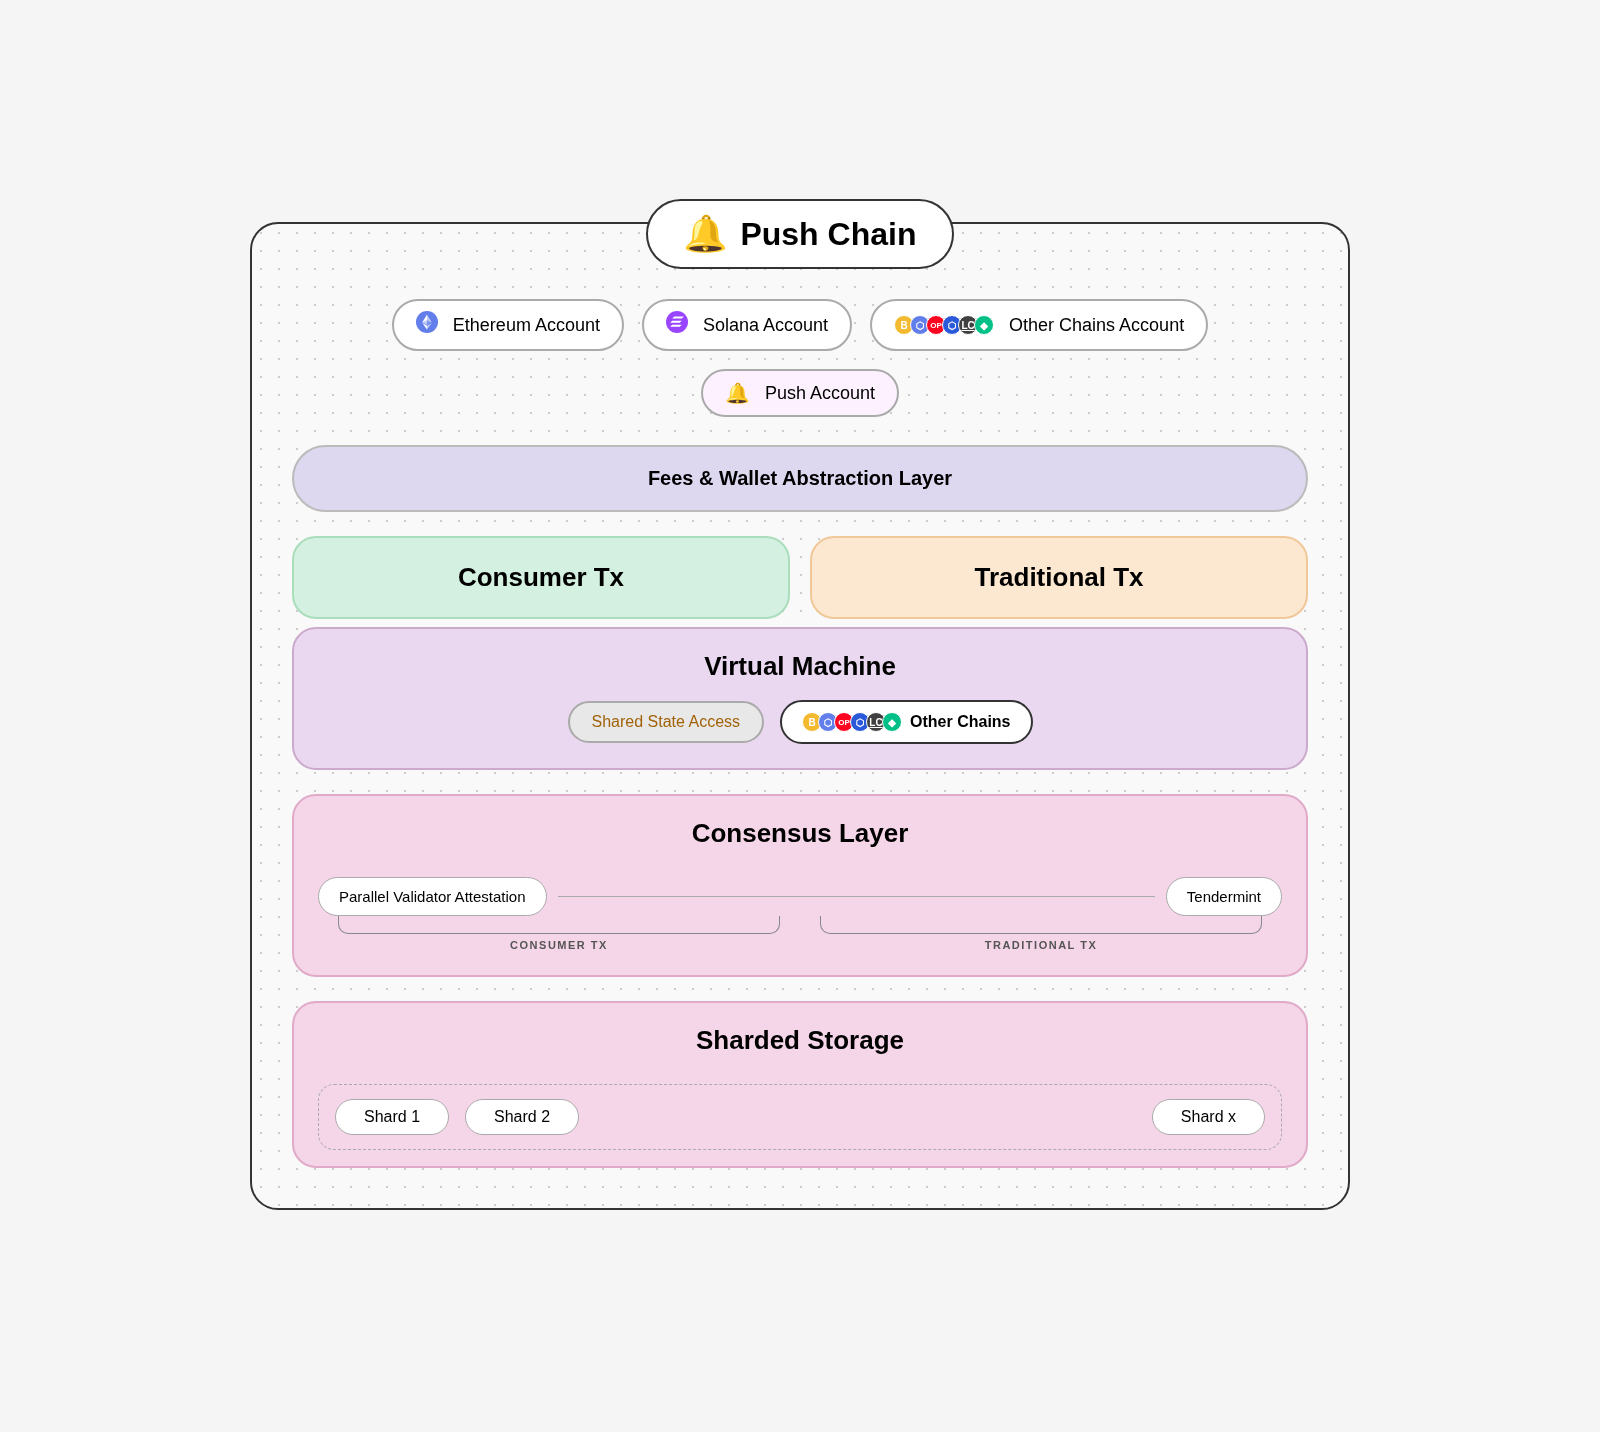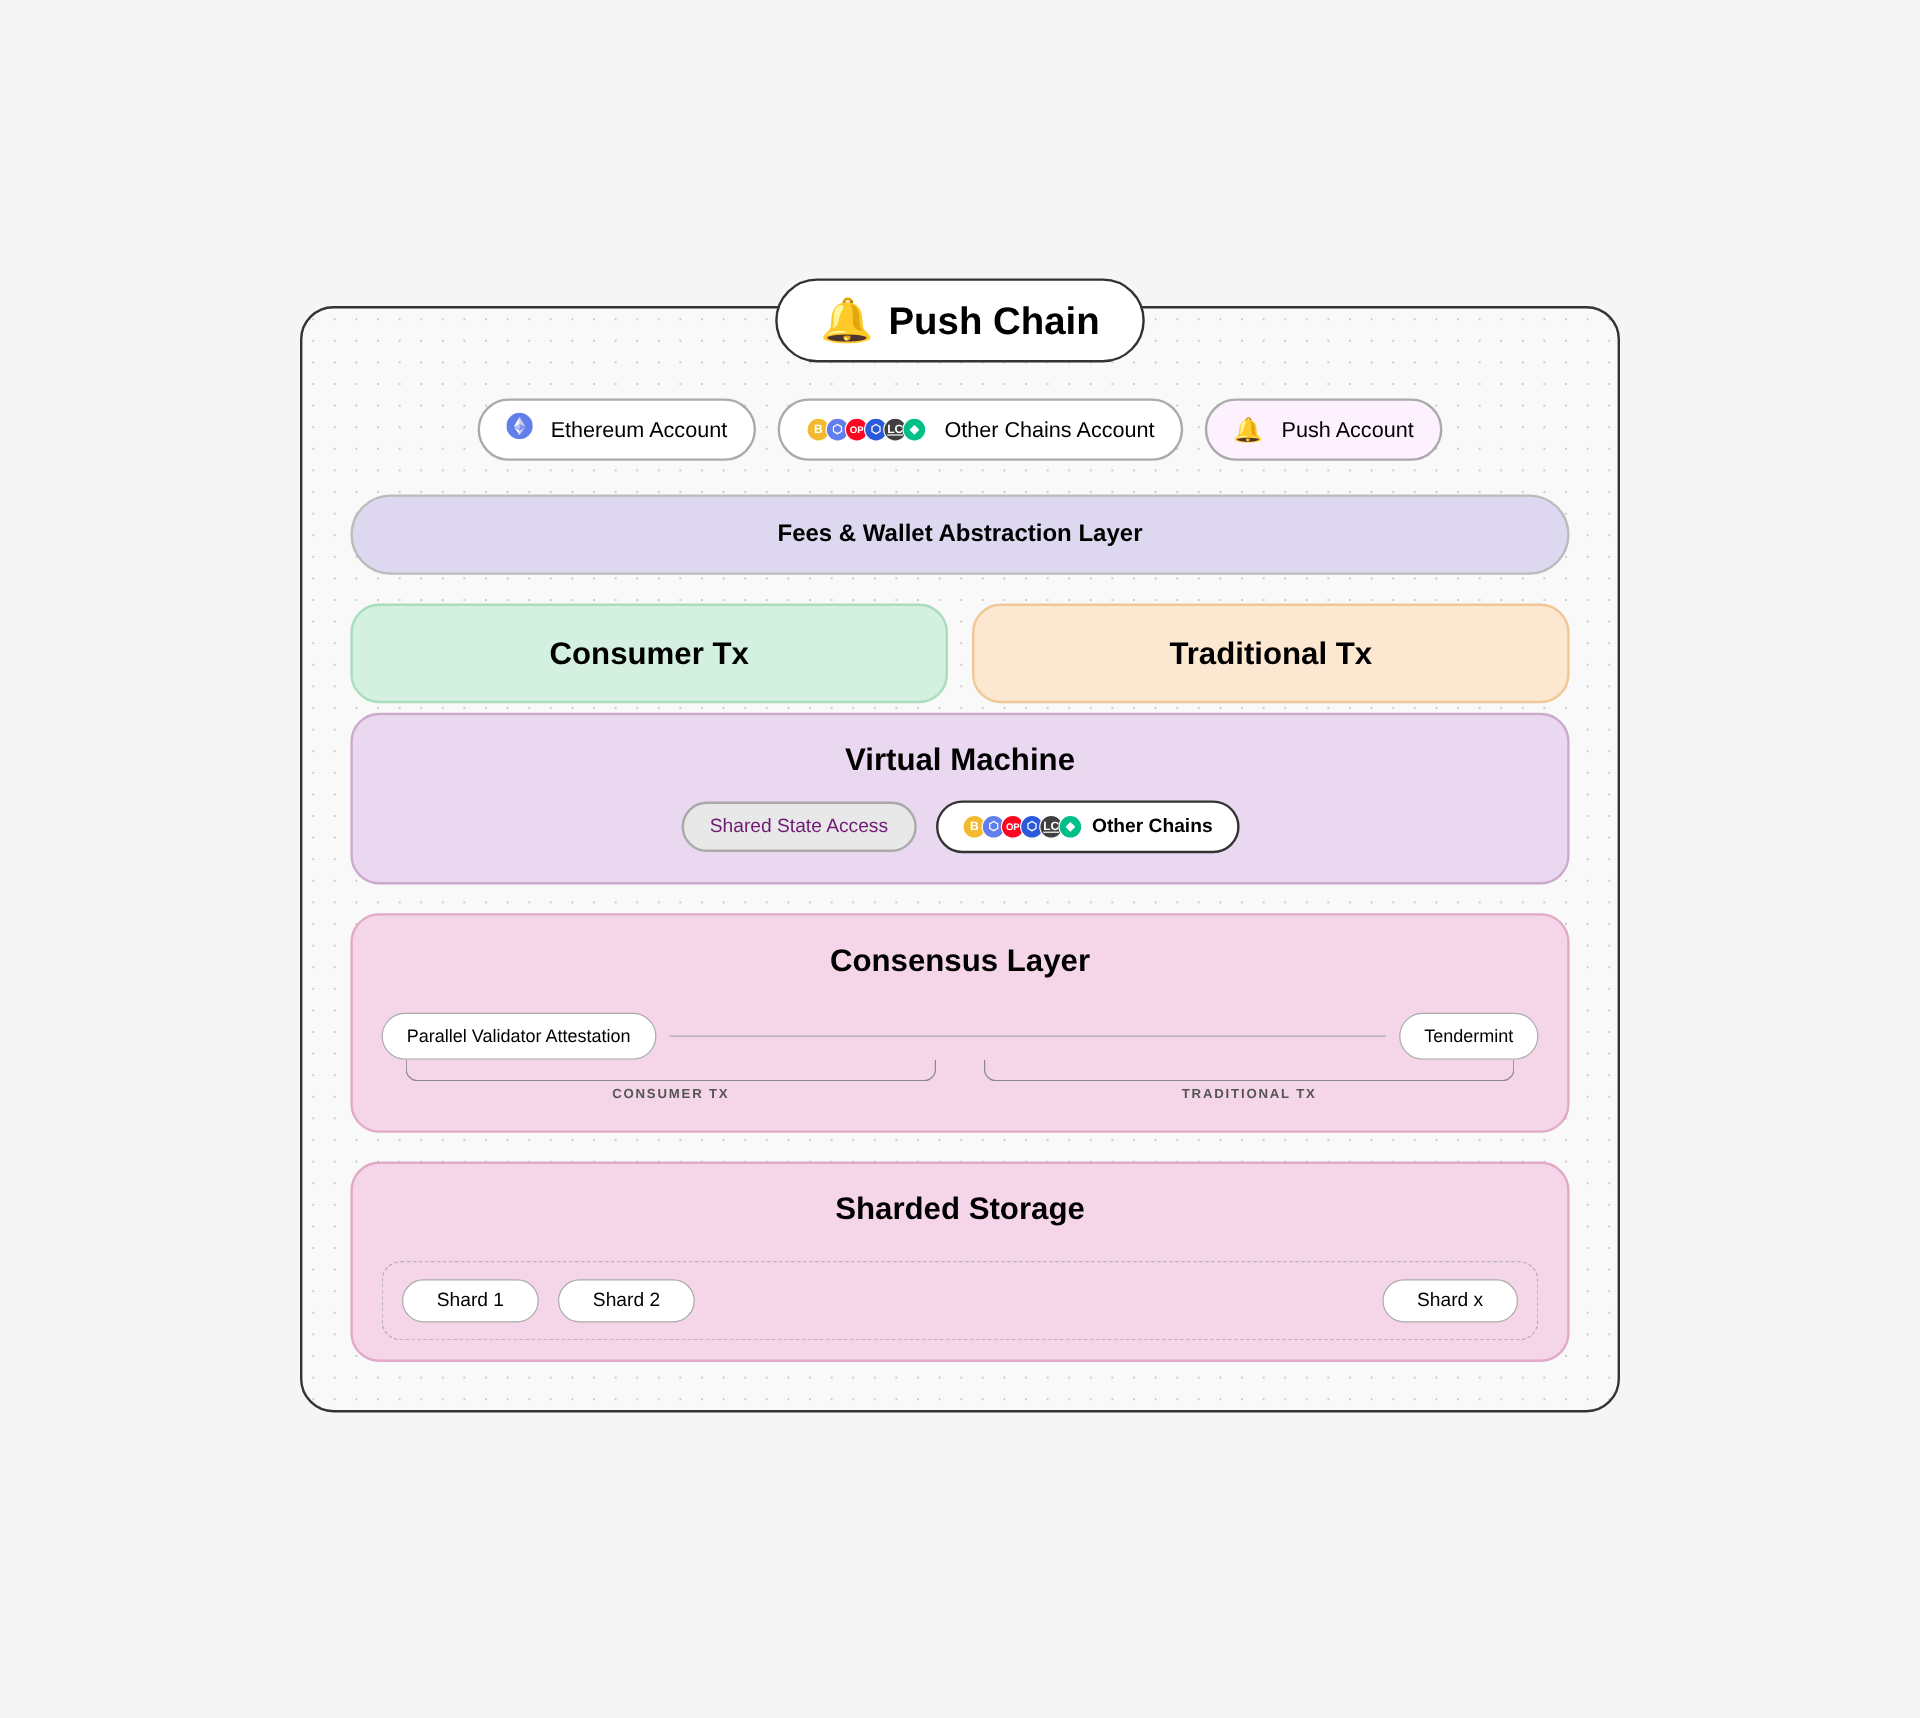--- a/index.html
+++ b/index.html
@@ -194,21 +194,21 @@
       align-items: center;
     }
 
     .shared-state-badge {
       background: #e8e8e8;
       border: 2px solid #aaa;
       border-radius: 50px;
       padding: 10px 22px;
       font-size: 16px;
       font-weight: 500;
-      color: #701a75;
+      color: #a16207;
     }
 
     .other-chains-badge {
       background: white;
       border: 2px solid #333;
       border-radius: 50px;
       padding: 10px 20px;
       display: flex;
       align-items: center;
       gap: 8px;
@@ -327,20 +327,29 @@
           <path d="M16 5L9 16.6l7-3.1V5z" fill="white"></path>
           <path d="M16 21.5v5.5l7-9.7-7 4.2z" fill="white" opacity="0.6"></path>
           <path d="M16 27v-5.5l-7-4.5 7 10z" fill="white"></path>
           <path d="M16 20.2l7-4.1-7-3.1v7.2z" fill="white" opacity="0.2"></path>
           <path d="M9 16.1l7 4.1v-7.2l-7 3.1z" fill="white" opacity="0.6"></path>
         </svg>
       </span>
       <span>Ethereum Account</span>
     </div>
 
+    <div class="account-badge solana">
+      <span class="sol-icon">
+        <svg width="22" height="22" viewBox="0 0 32 32" fill="none">
+          <circle cx="16" cy="16" r="16" fill="#9945FF"></circle>
+          <path d="M9 20h14l-3 3H6l3-3zm0-6h14l-3 3H6l3-3zm14-3H9l3-3h14l-3 3z" fill="white"></path>
+        </svg>
+      </span>
+      <span>Solana Account</span>
+    </div>
 
     <div class="account-badge other-chains">
       <div class="multi-chain-icons">
         <div class="chain-dot cd-bnb">B</div>
         <div class="chain-dot cd-eth">⬡</div>
         <div class="chain-dot cd-or">OP</div>
         <div class="chain-dot cd-link">⬡</div>
         <div class="chain-dot cd-lc">LC</div>
         <div class="chain-dot cd-green">◆</div>
       </div>

